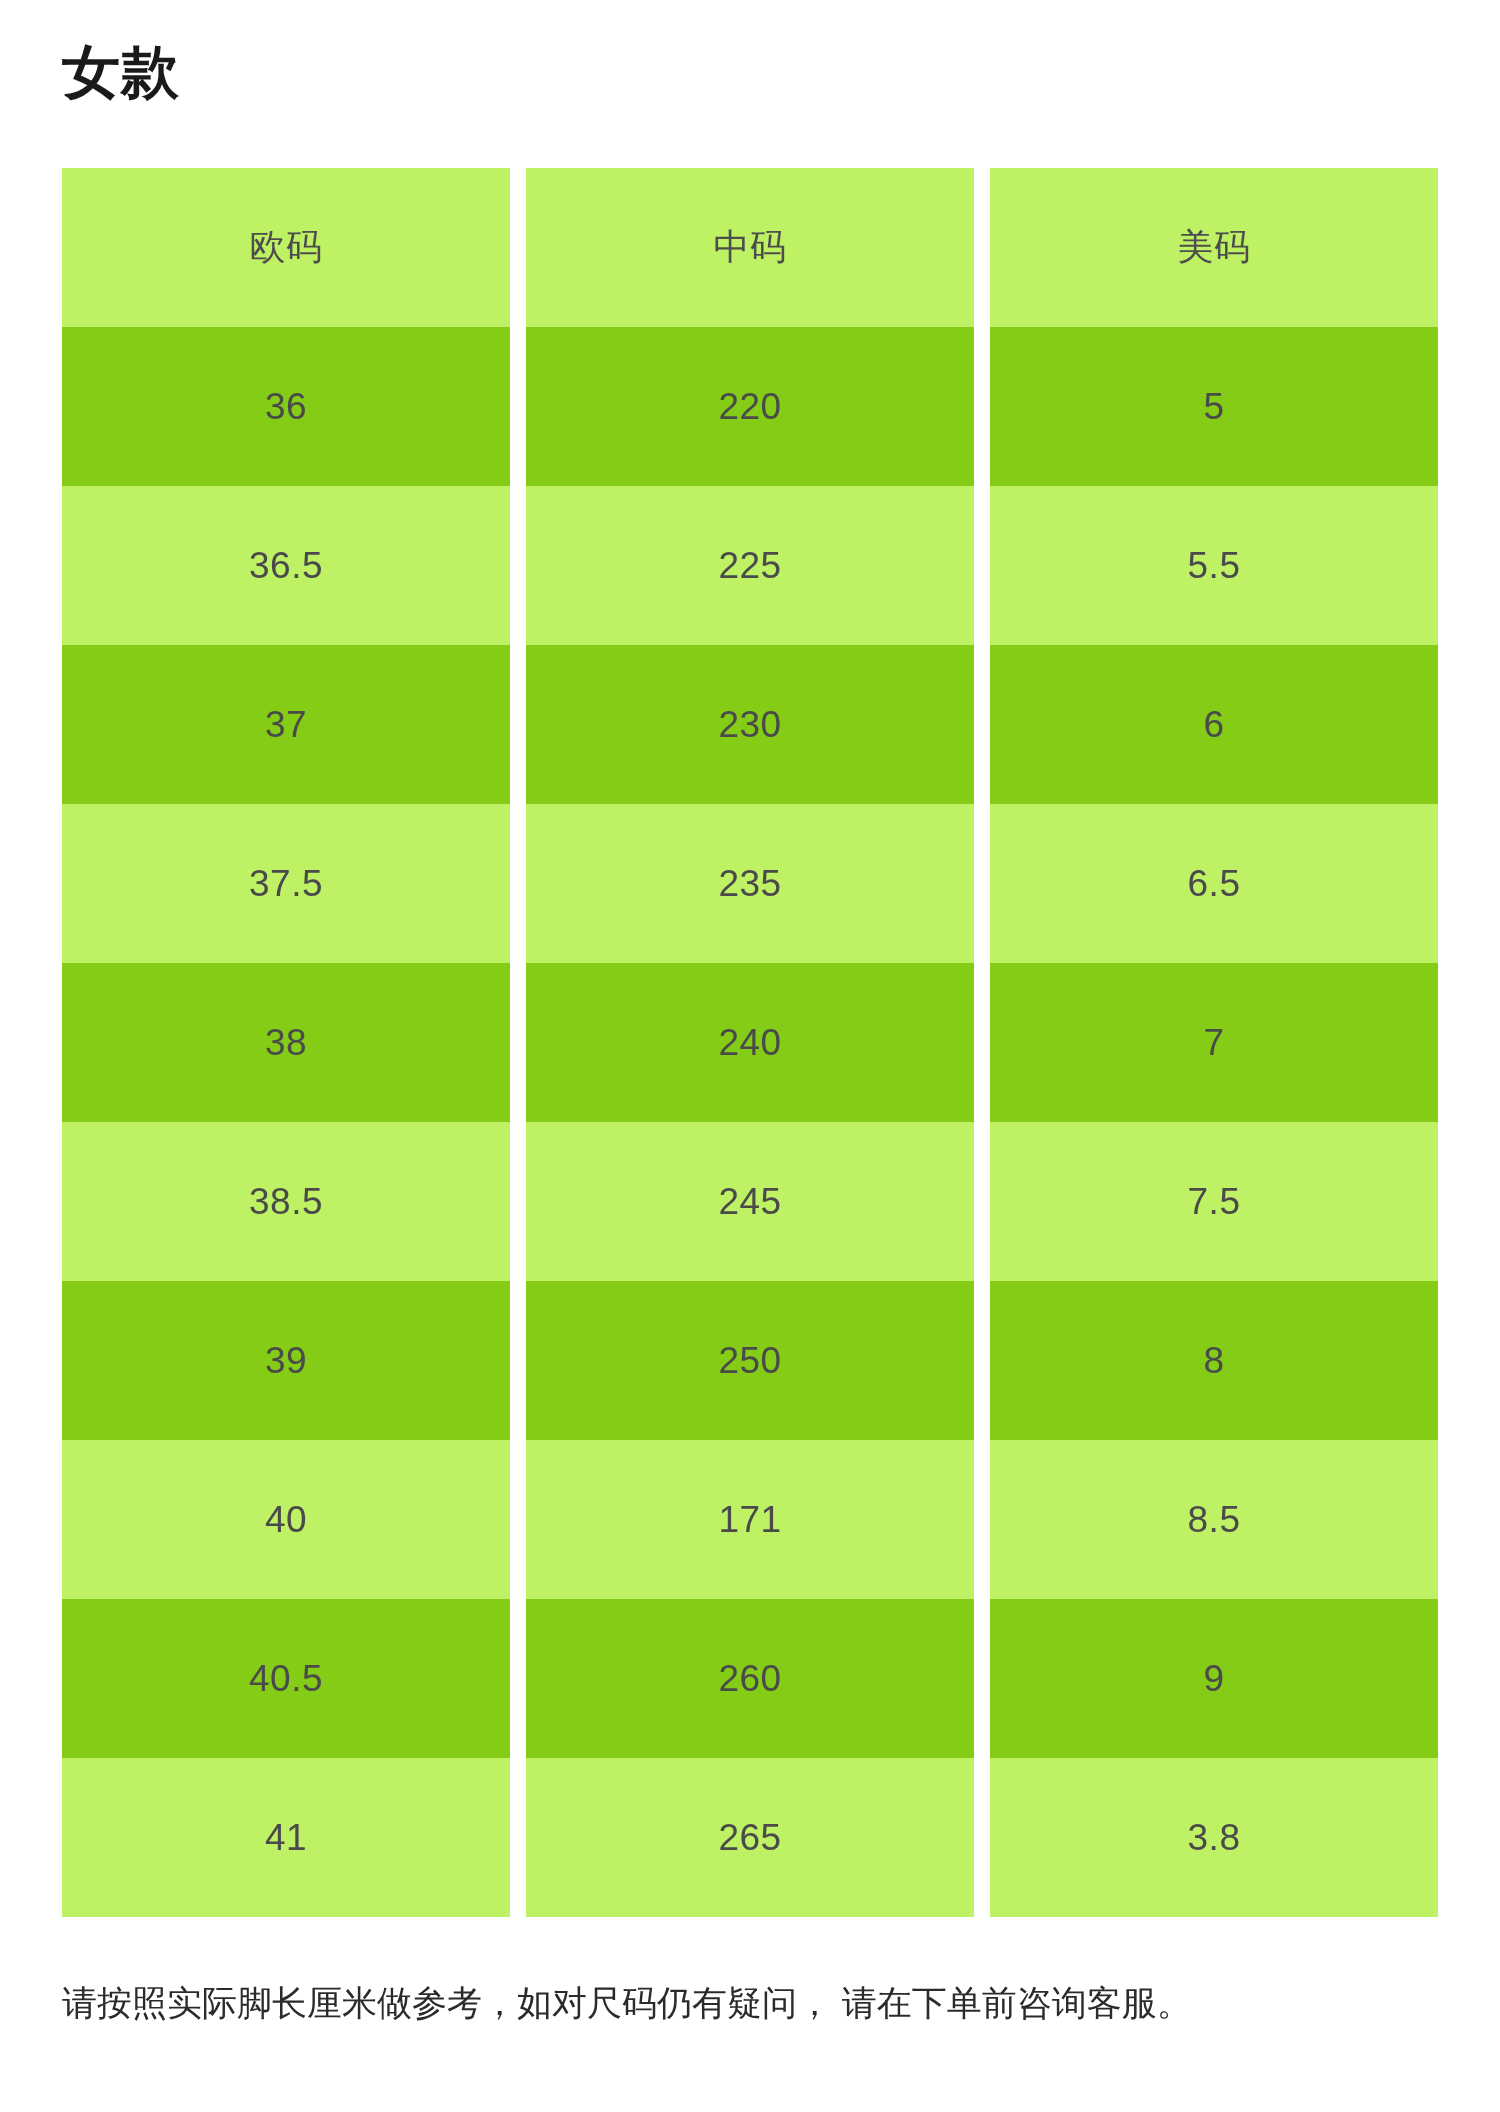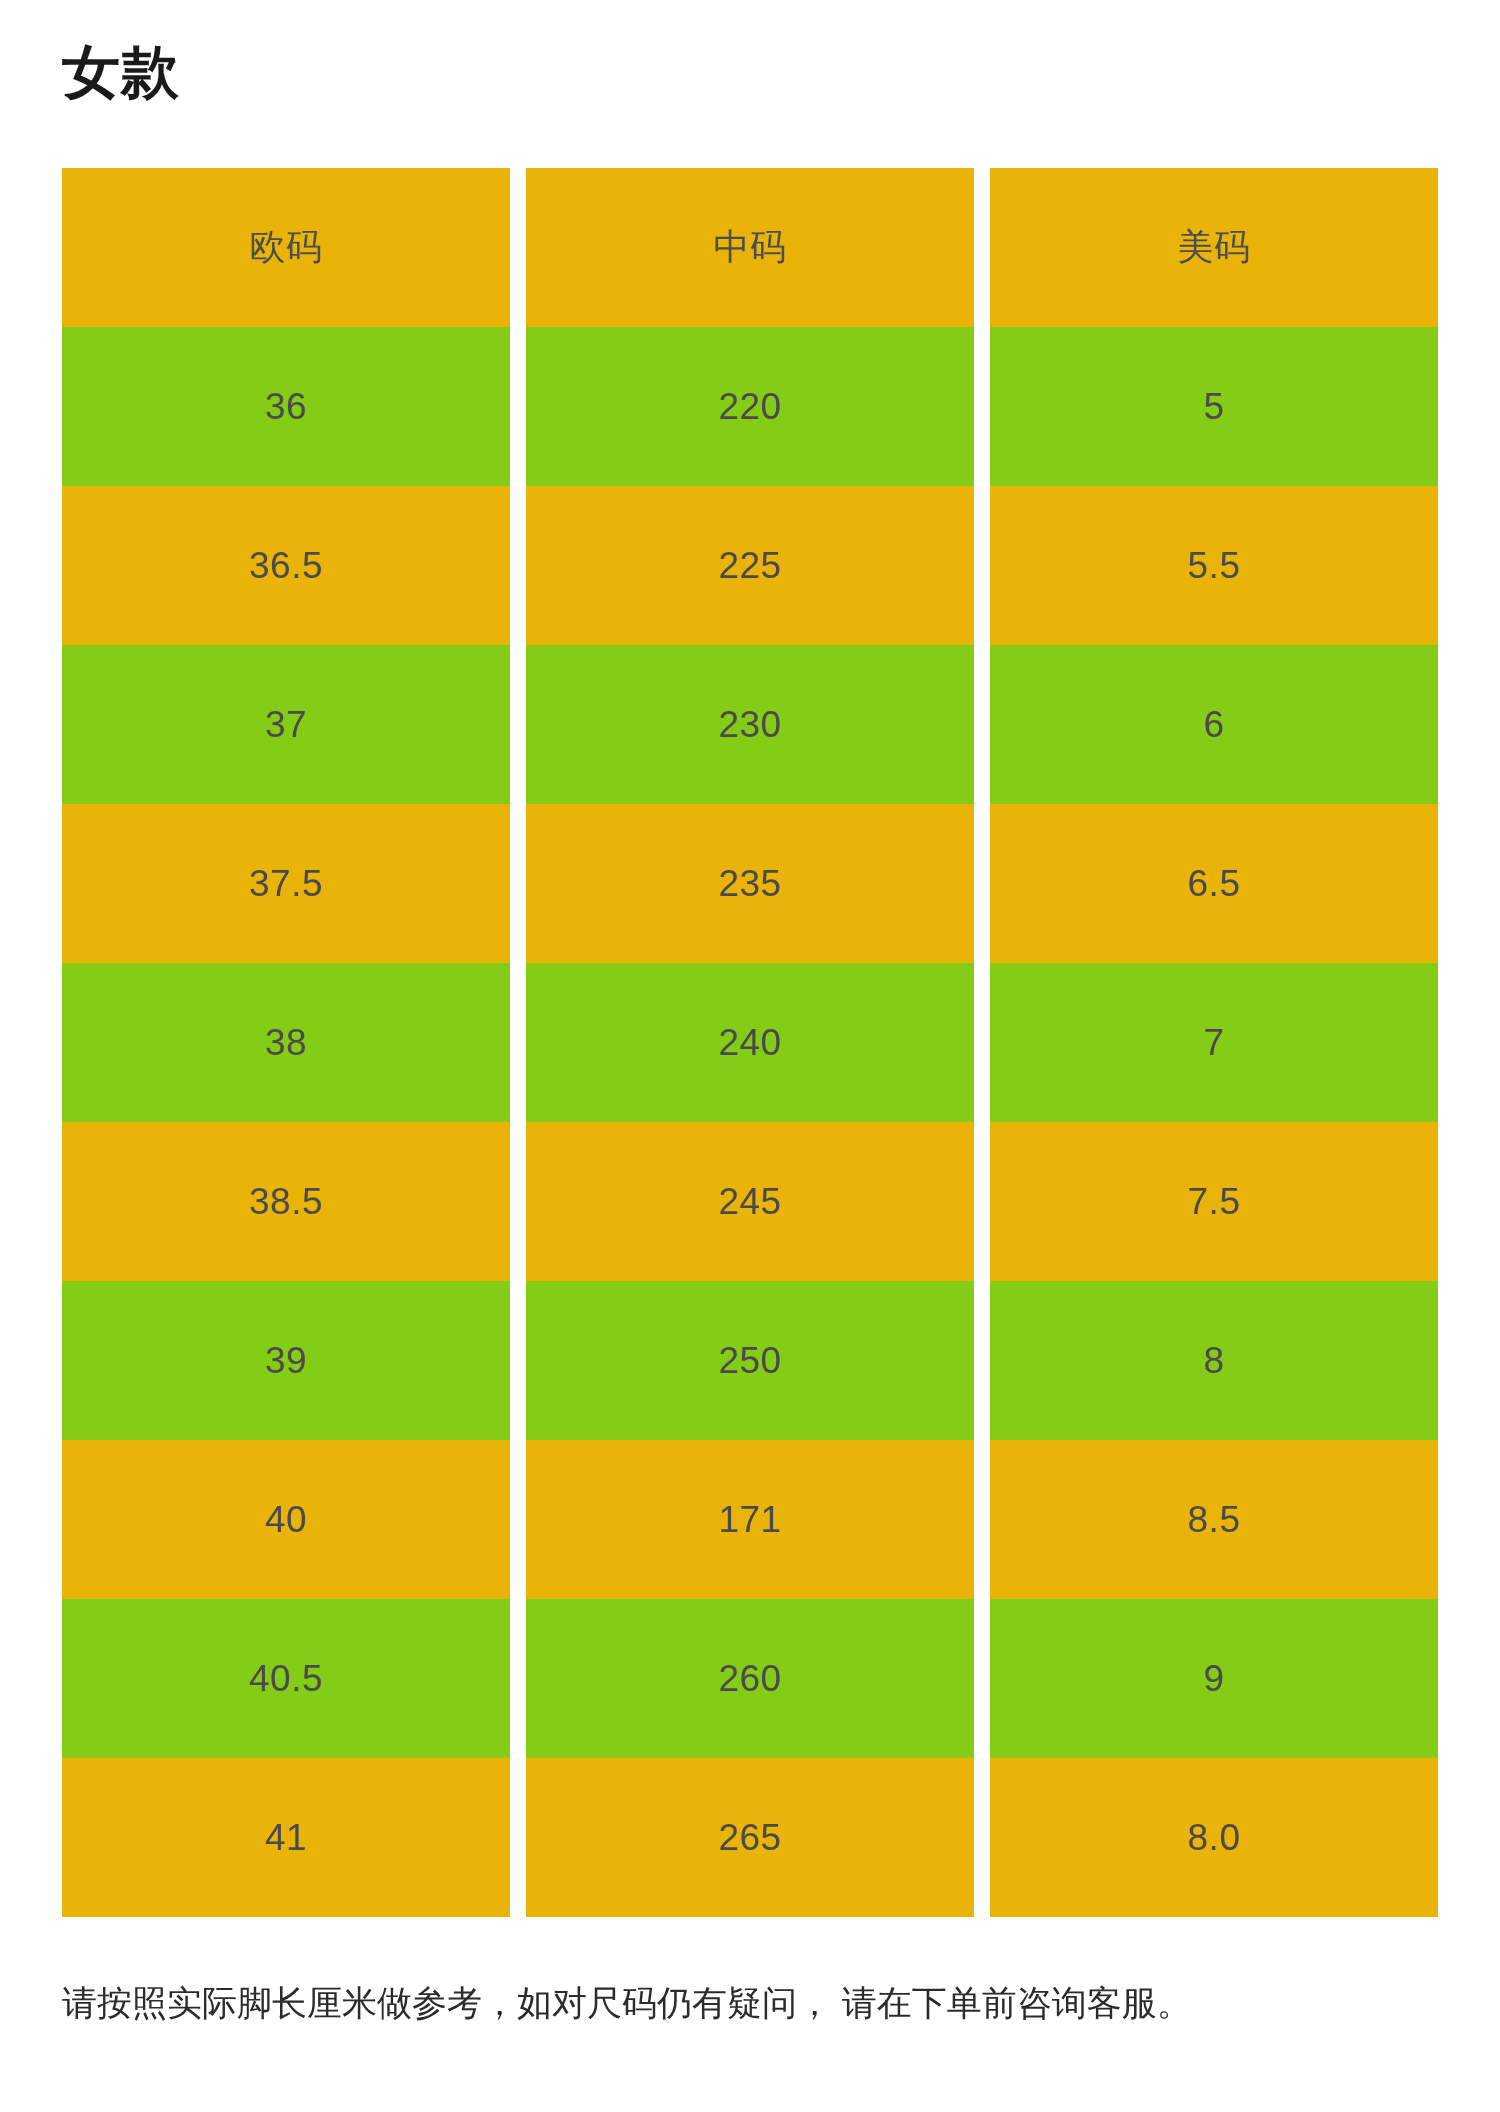--- a/index.html
+++ b/index.html
@@ -57,21 +57,21 @@
     justify-content: center;
     font-size: 37px;
     color: #4a4a4a;
     letter-spacing: 0.5px;
   }
   .cell.header {
     font-size: 36px;
     color: #4d4d4d;
   }
   .cell.shade-a {
-    background: #eab308;
+    background: #bef264;
   }
   .cell.shade-b {
     background: #84cc16;
   }
 
   
   .footer-note {
     position: absolute;
     left: 62px;
     top: 1978px;
@@ -120,19 +120,19 @@
         <div class="cell header shade-a">美码</div>
         <div class="cell shade-b">5</div>
         <div class="cell shade-a">5.5</div>
         <div class="cell shade-b">6</div>
         <div class="cell shade-a">6.5</div>
         <div class="cell shade-b">7</div>
         <div class="cell shade-a">7.5</div>
         <div class="cell shade-b">8</div>
         <div class="cell shade-a">8.5</div>
         <div class="cell shade-b">9</div>
-        <div class="cell shade-a">8.0</div>
+        <div class="cell shade-a">3.8</div>
       </div>
     </div>
 
   <div class="footer-note">请按照实际脚长厘米做参考，如对尺码仍有疑问， 请在下单前咨询客服。</div>
 
 </div>
 
 </body></html>

